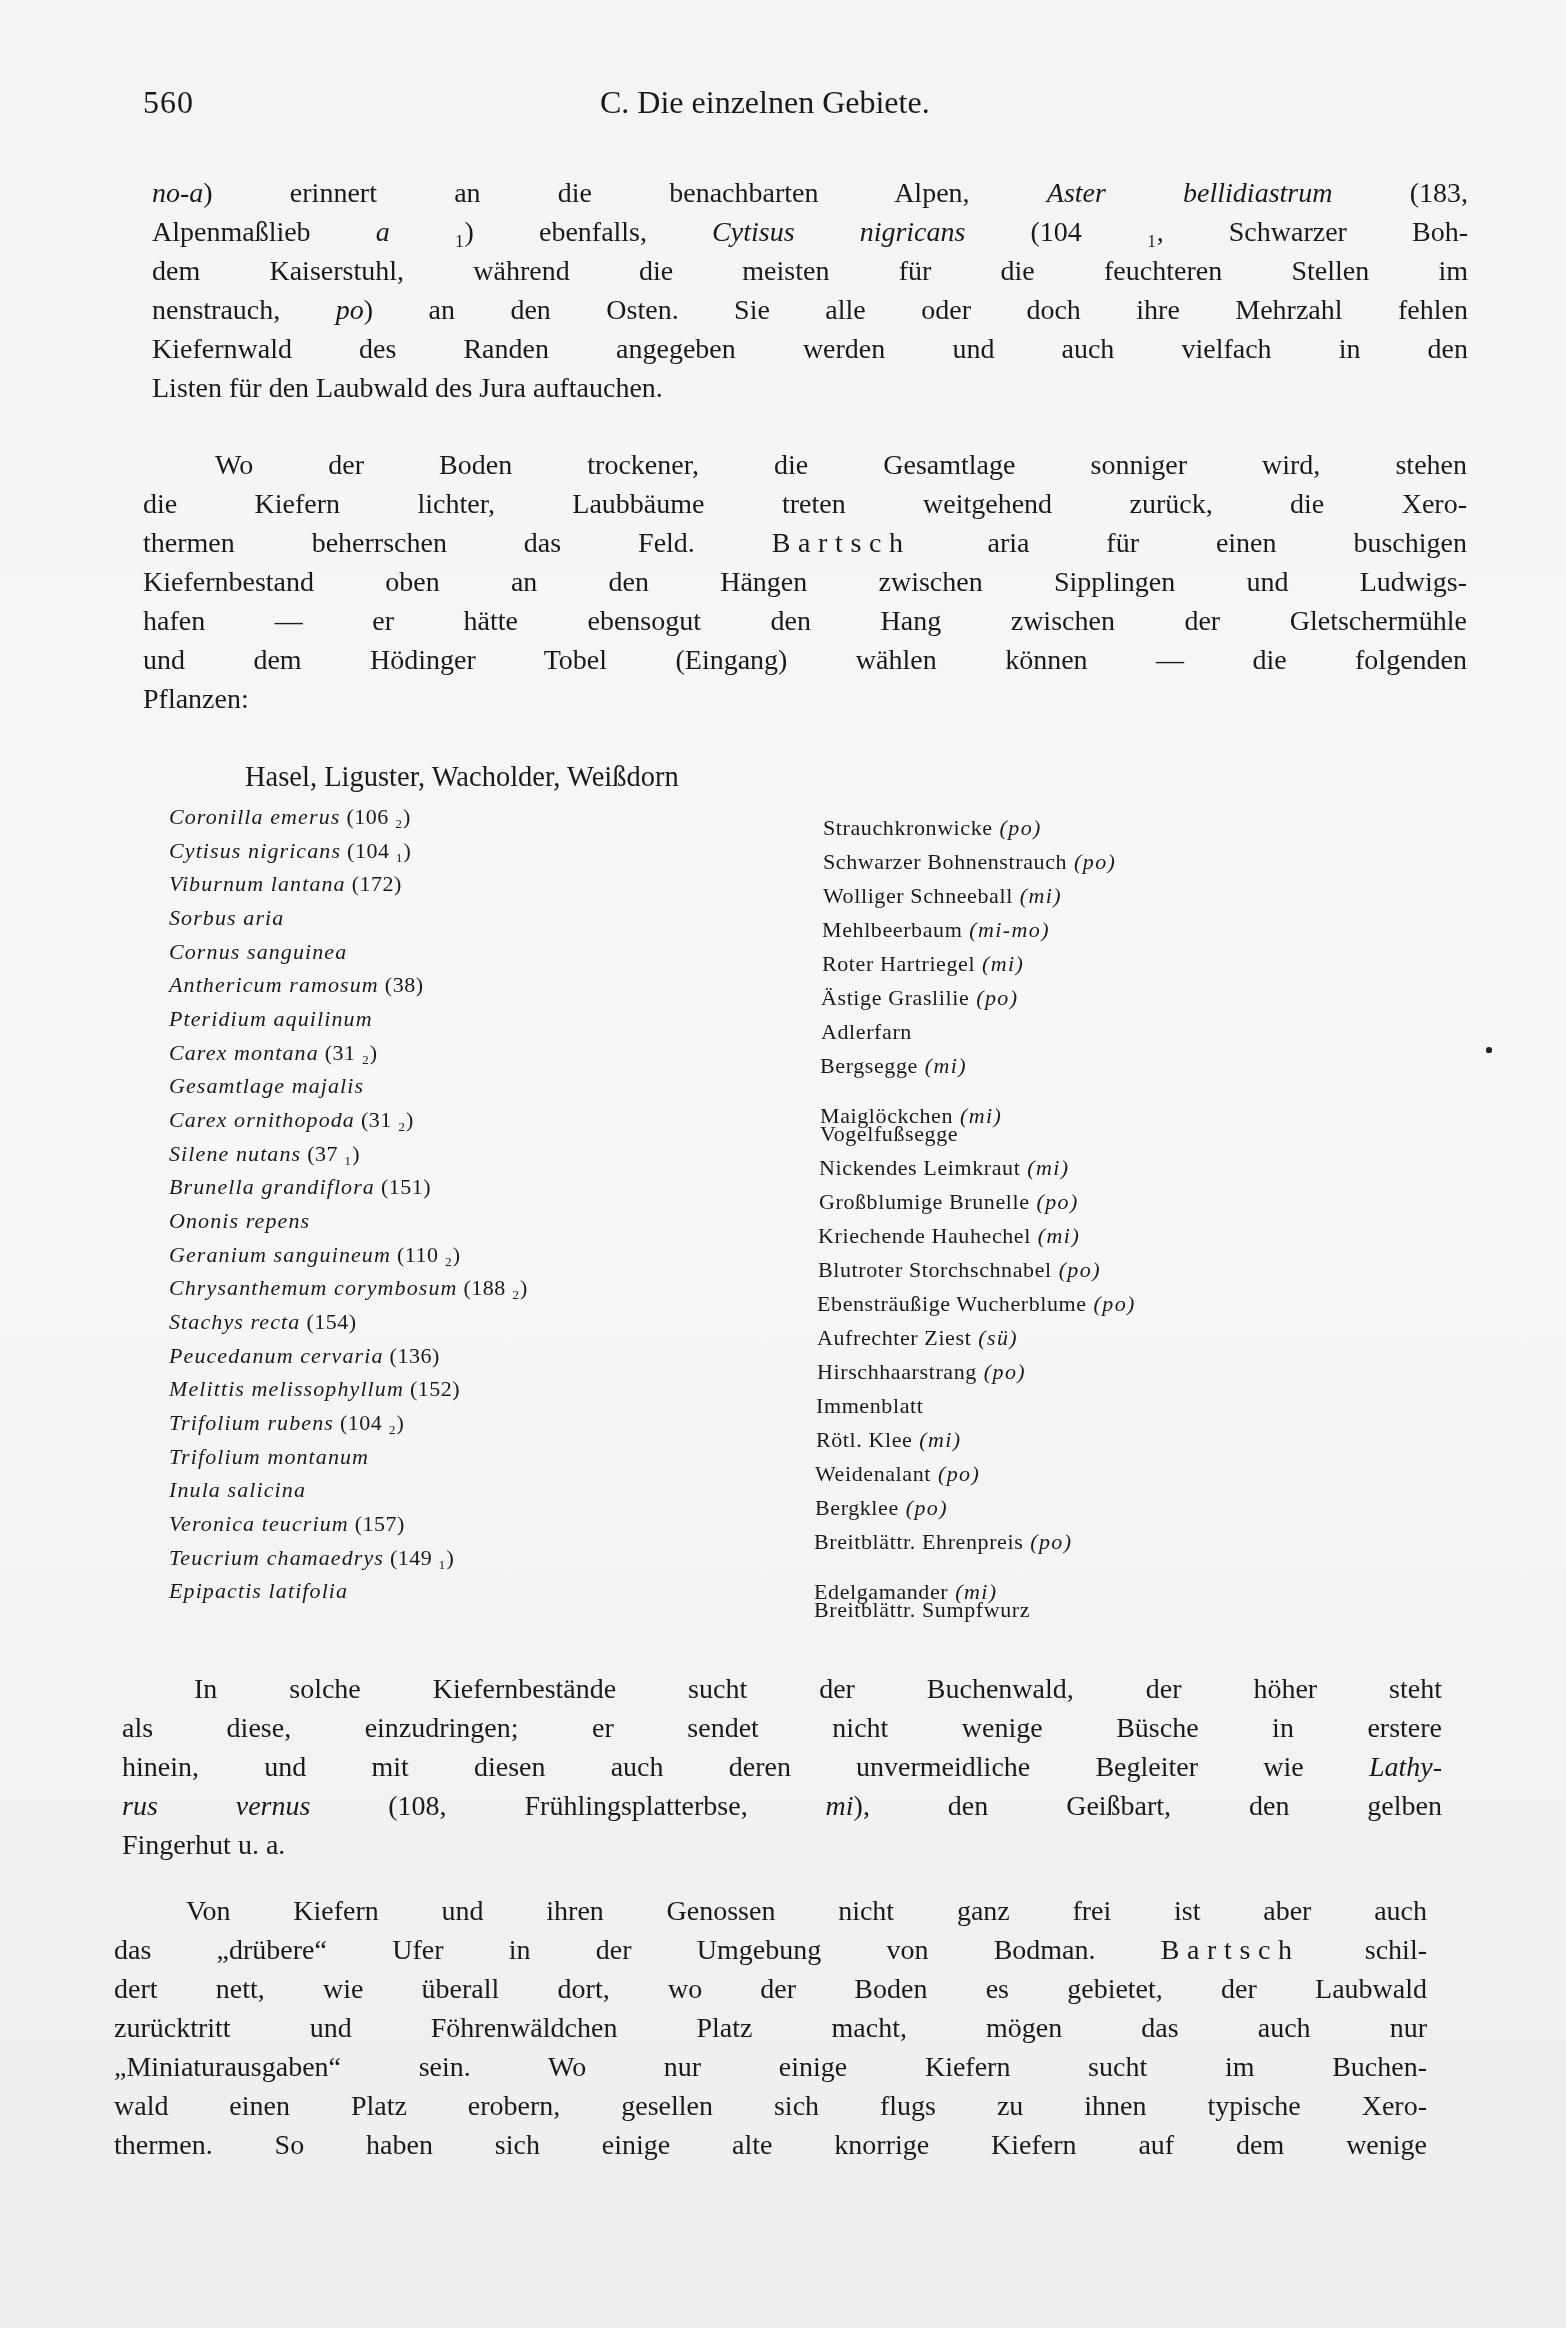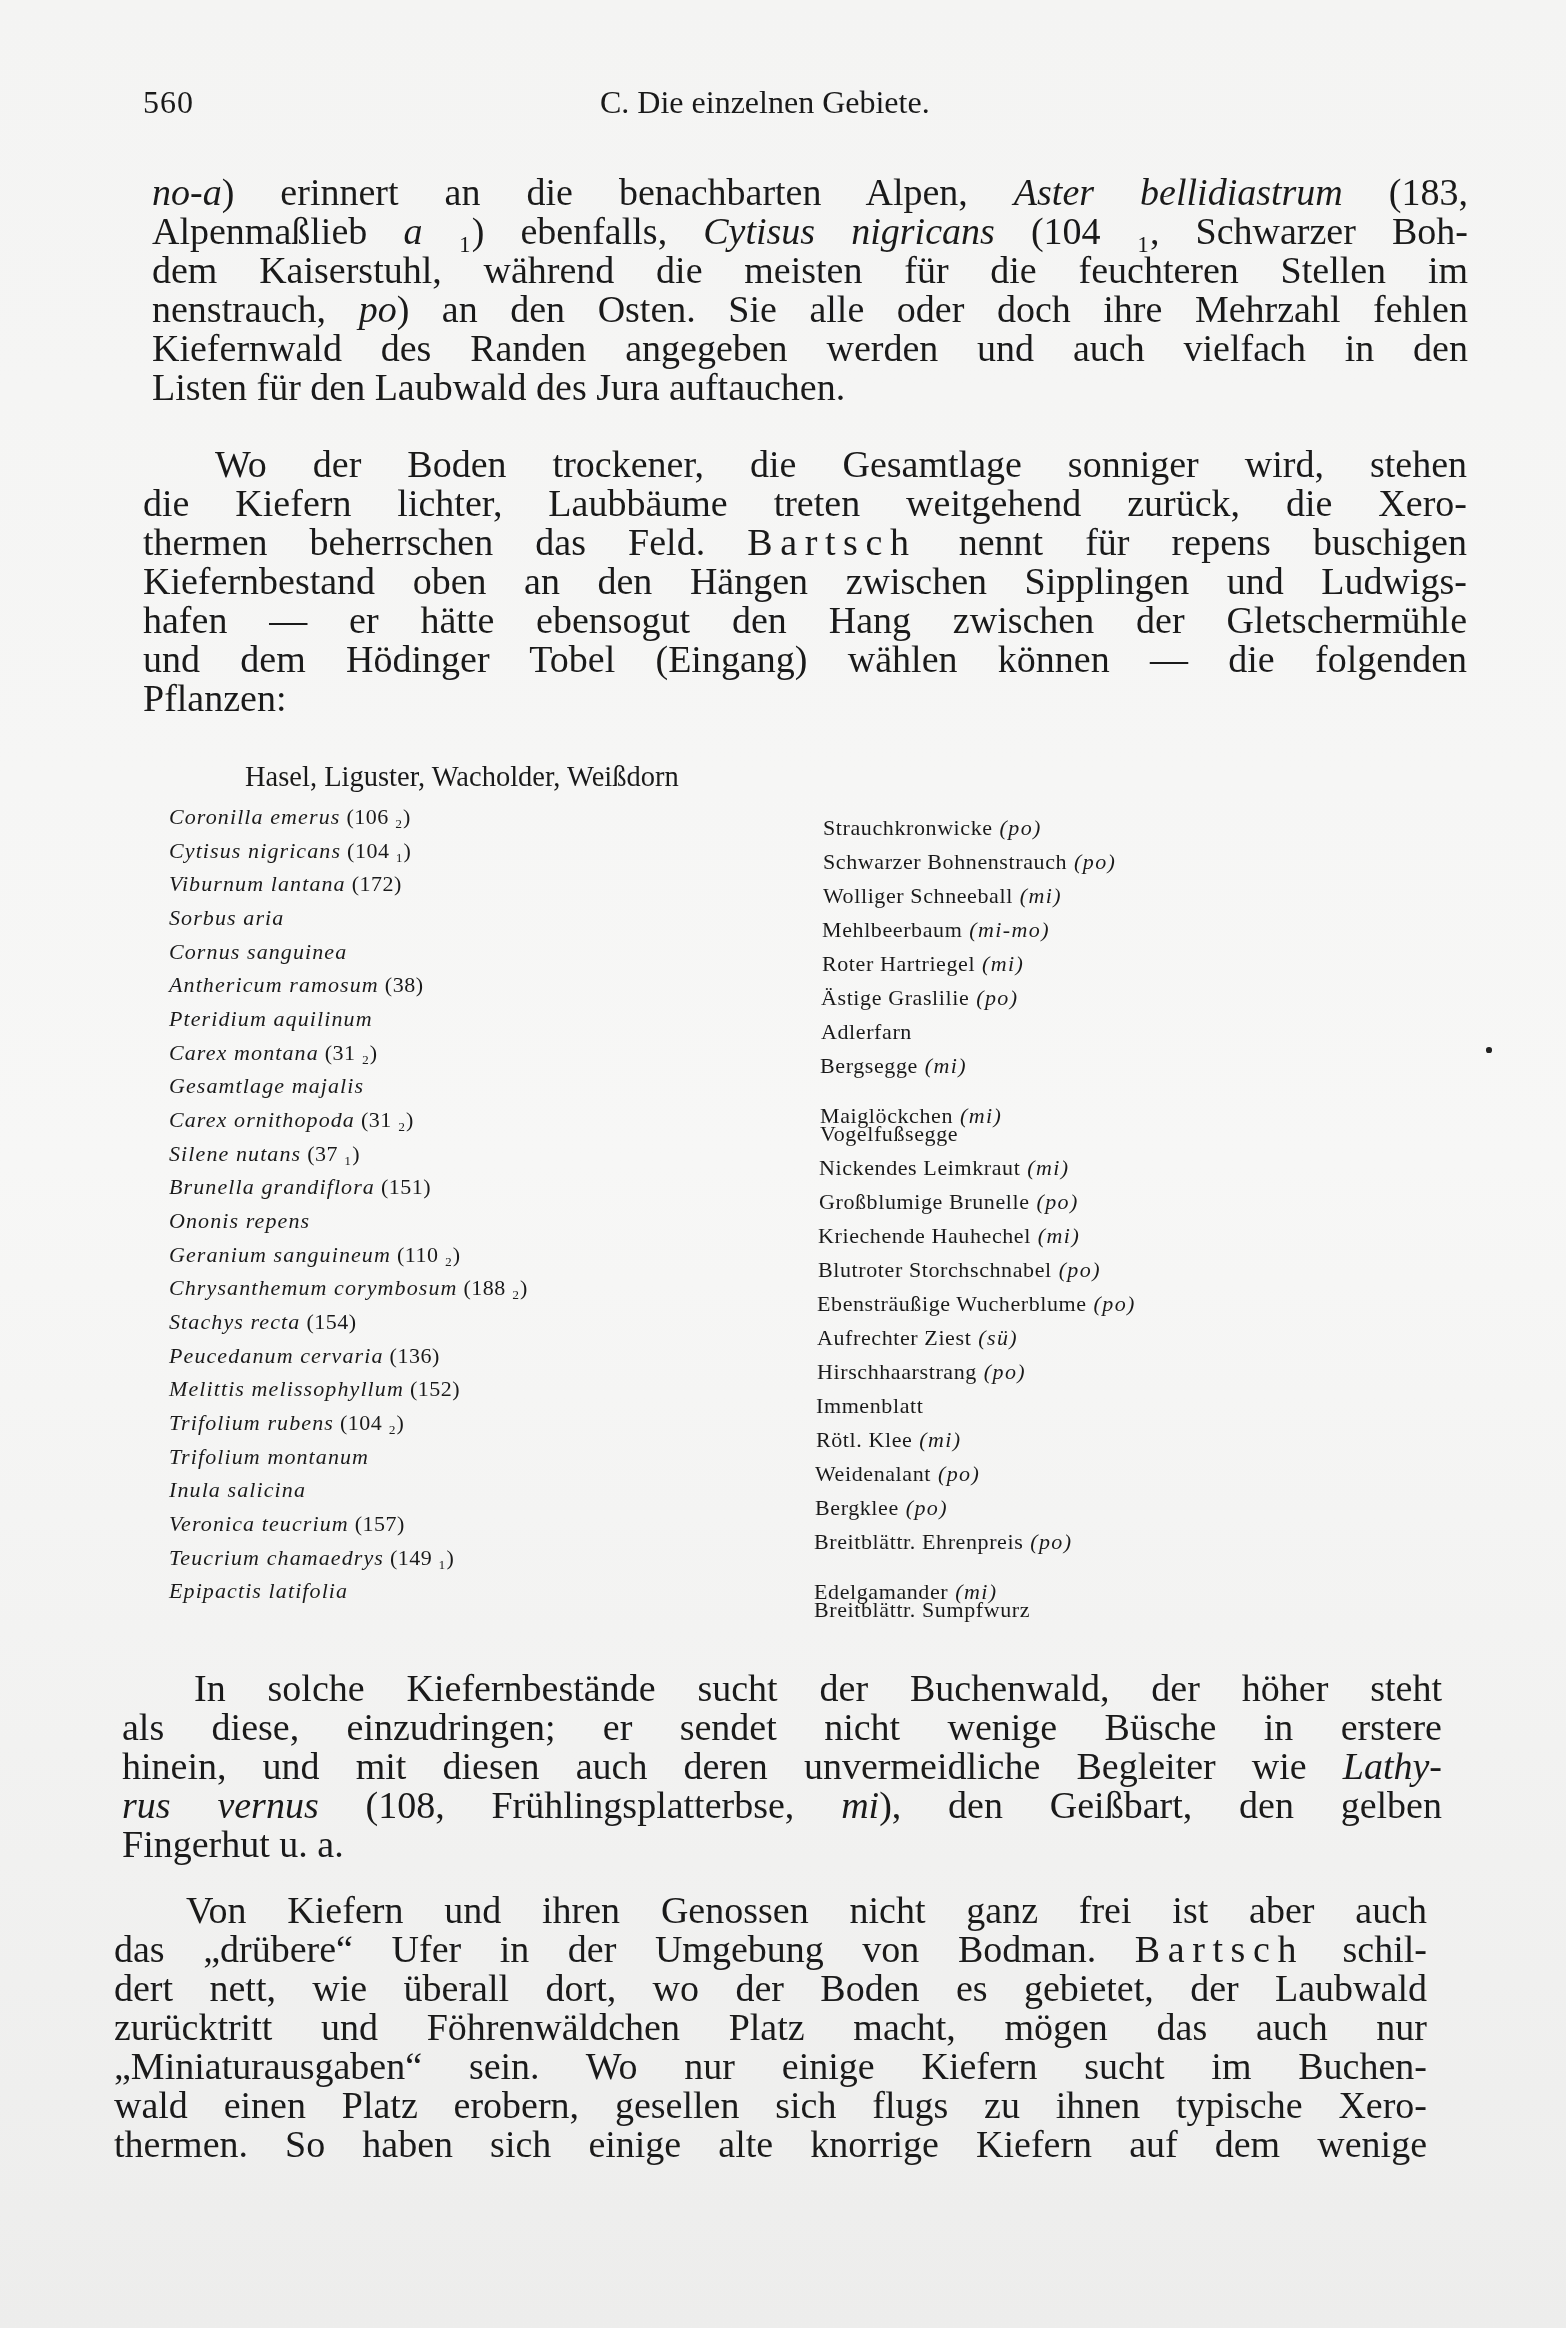--- a/index.html
+++ b/index.html
@@ -35,21 +35,21 @@
       top: 0;
       letter-spacing: 1px;
     }
     .header-title {
       position: absolute;
       left: 457px;
       top: 0;
     }
     .para {
       position: absolute;
-      font-size: 38px;
+      font-size: 28px;
       line-height: 39px;
       text-align: justify;
       text-align-last: left;
     }
     .para .line {
       display: block;
       text-align: justify;
       text-align-last: justify;
       white-space: nowrap;
     }
@@ -127,21 +127,21 @@
       <span class="line"><i>no-a</i><span>) erinnert an die benachbarten Alpen, </span><i>Aster bellidiastrum</i><span> (183,</span></span>
       <span class="line"><span>Alpenmaßlieb </span><i>a</i><span> ₁) ebenfalls, </span><i>Cytisus nigricans</i><span> (104 ₁, Schwarzer Boh-</span></span>
       <span class="line"><span>dem Kaiserstuhl, während die meisten für die feuchteren Stellen im</span></span>
       <span class="line"><span>nenstrauch, </span><i>po</i><span>) an den Osten. Sie alle oder doch ihre Mehrzahl fehlen</span></span>
       <span class="line"><span>Kiefernwald des Randen angegeben werden und auch vielfach in den</span></span>
       <span class="line last"><span>Listen für den Laubwald des Jura auftauchen.</span></span>
     </div>
   <div class="para" id="p2">
       <span class="line indent"><span>Wo der Boden trockener, die Gesamtlage sonniger wird, stehen</span></span>
       <span class="line"><span>die Kiefern lichter, Laubbäume treten weitgehend zurück, die Xero-</span></span>
-      <span class="line"><span>thermen beherrschen das Feld. </span><span class="spaced">Bartsch</span><span> nennt für repens buschigen</span></span>
+      <span class="line"><span>thermen beherrschen das Feld. </span><span class="spaced">Bartsch</span><span> aria für einen buschigen</span></span>
       <span class="line"><span>Kiefernbestand oben an den Hängen zwischen Sipplingen und Ludwigs-</span></span>
       <span class="line"><span>hafen — er hätte ebensogut den Hang zwischen der Gletschermühle</span></span>
       <span class="line"><span>und dem Hödinger Tobel (Eingang) wählen können — die folgenden</span></span>
       <span class="line last"><span>Pflanzen:</span></span>
     </div>
 
   <div class="list-intro">Hasel, Liguster, Wacholder, Weißdorn</div>
 
   <div class="species-list" id="species-list">
       <div class="species-row">

